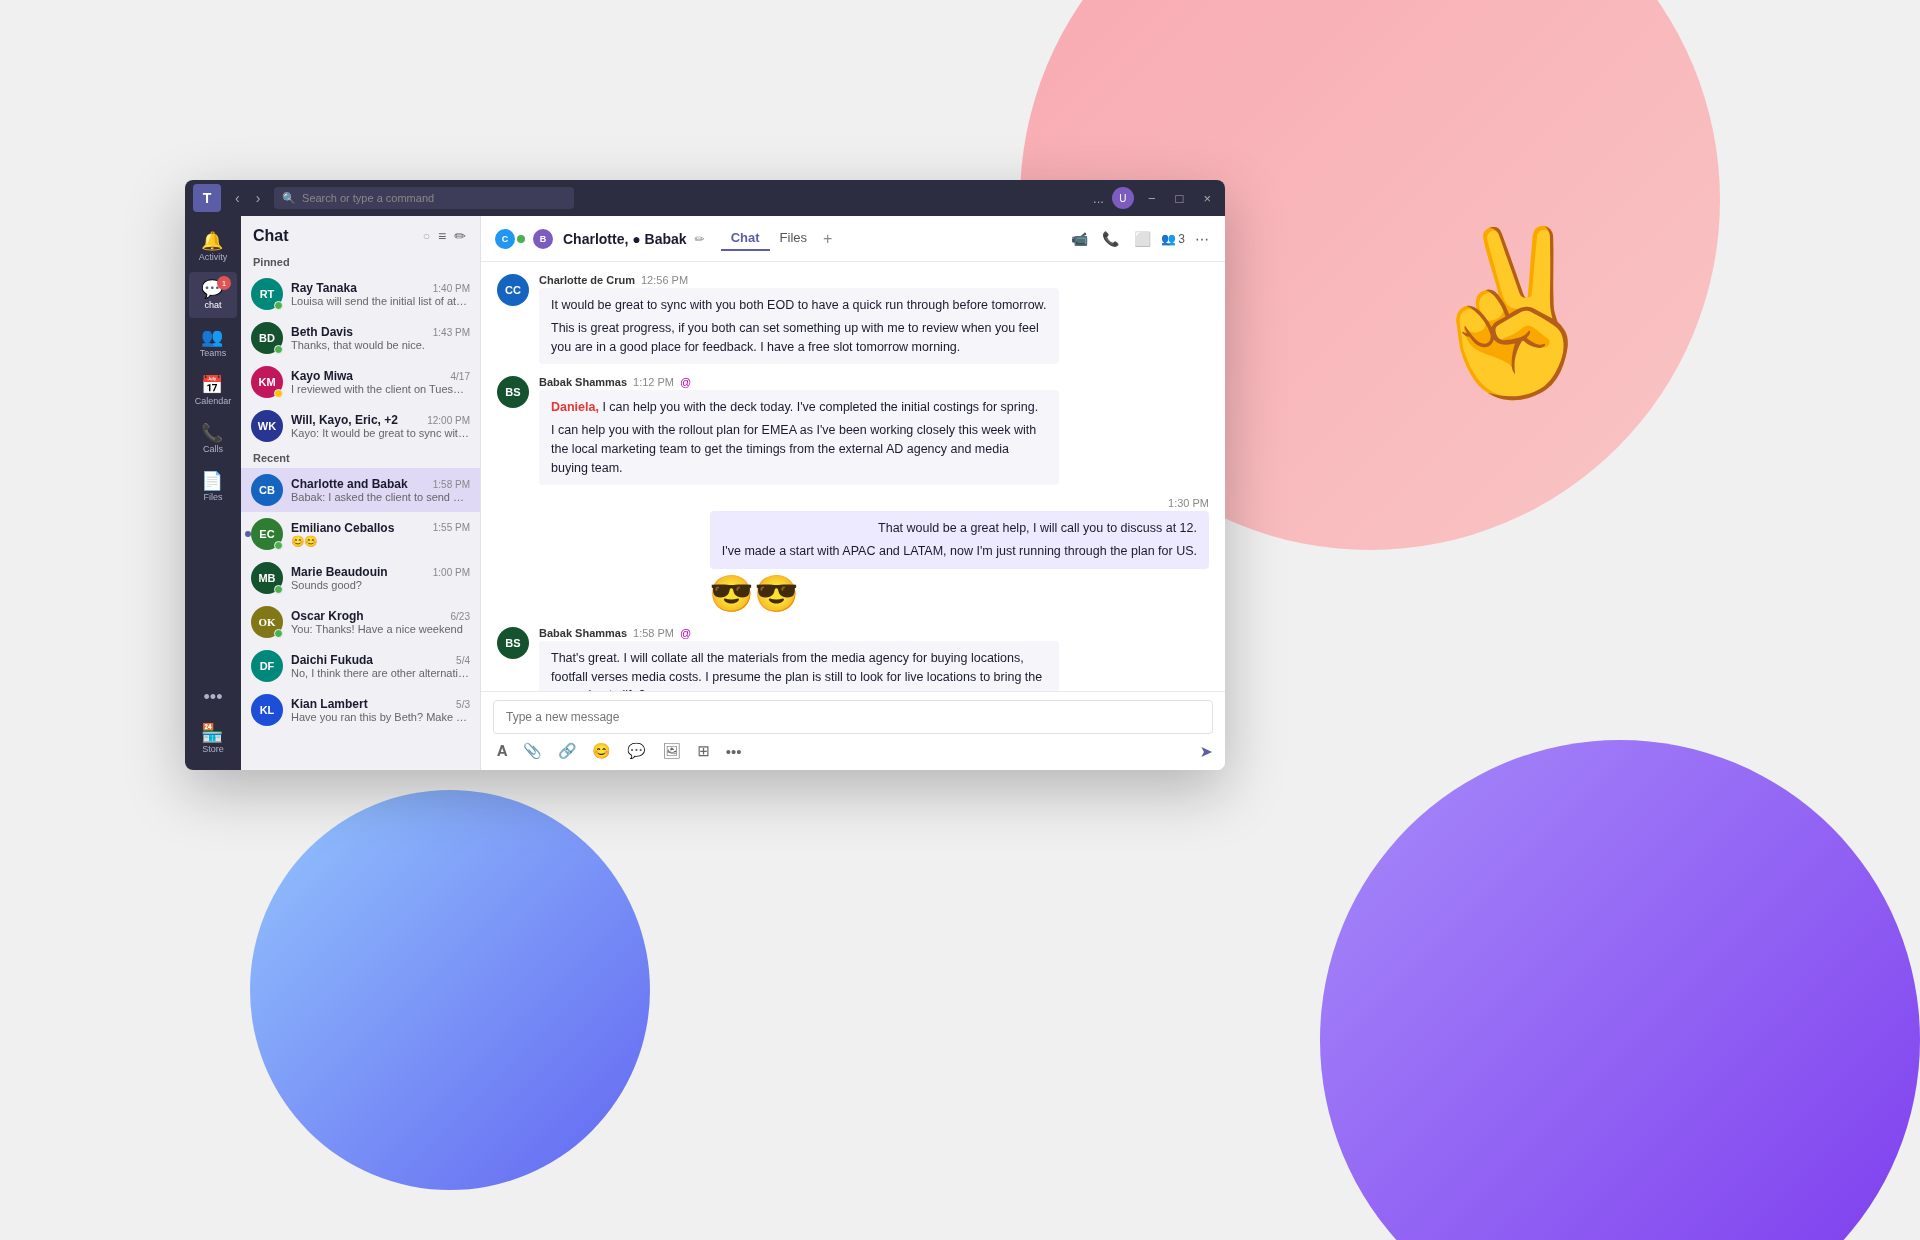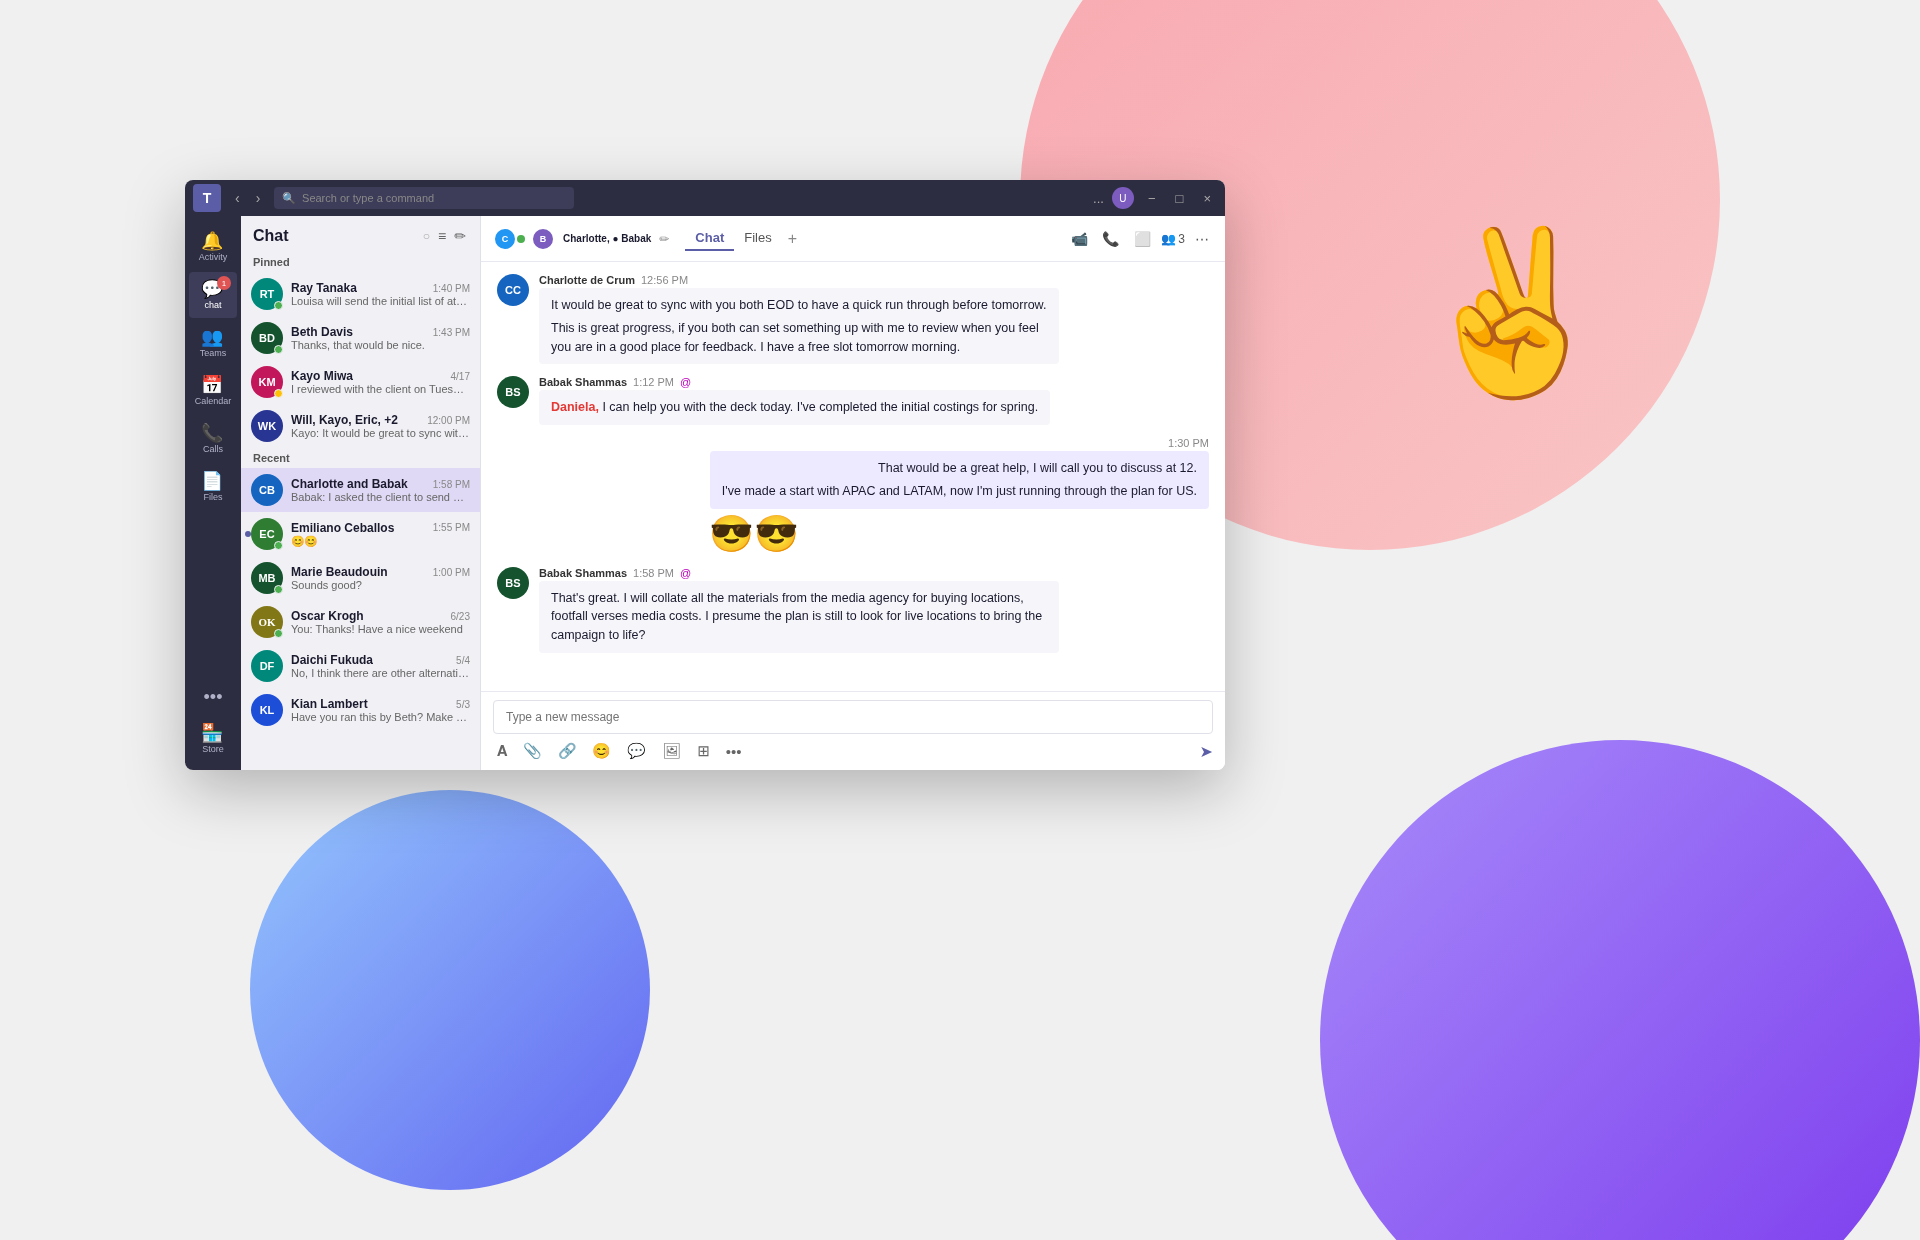--- a/index.html
+++ b/index.html
@@ -336,21 +336,21 @@
       gap: -4px;
     }
     .chat-header-avatar {
       width: 28px;
       height: 28px;
       border-radius: 50%;
       border: 2px solid white;
     }
     .chat-header-avatar:not(:first-child) { margin-left: -8px; }
     .chat-header-name {
-      font-size: 10px;
+      font-size: 14px;
       font-weight: 600;
       color: #1a1a2e;
     }
     .chat-header-edit {
       color: #888;
       font-size: 12px;
       cursor: pointer;
     }
     .chat-header-tabs {
       display: flex;
@@ -803,20 +803,21 @@
           <div class="message-group">
             <div class="msg-avatar av-purple">BS</div>
             <div class="msg-content">
               <div class="msg-meta ">
       <span class="msg-sender">Babak Shammas</span>
       <span>1:12 PM</span>
       <span class="msg-at-icon" style="color:#b0b;font-size:11px;">@</span>
     </div>
               <div class="msg-bubble">
                 <p><span class="msg-mention">Daniela,</span> I can help you with the deck today. I've completed the initial costings for spring.</p>
+                <p>I can help you with the rollout plan for EMEA as I've been working closely this week with the local marketing team to get the timings from the external AD agency and media buying team.</p>
               </div>
             </div>
           </div>
           <div class="message-group own">
             <div class="msg-content">
               <div class="timestamp-center">1:30 PM</div>
               <div class="msg-bubble own">
                 <p>That would be a great help, I will call you to discuss at 12.</p>
                 <p>I've made a start with APAC and LATAM, now I'm just running through the plan for US.</p>
               </div>

